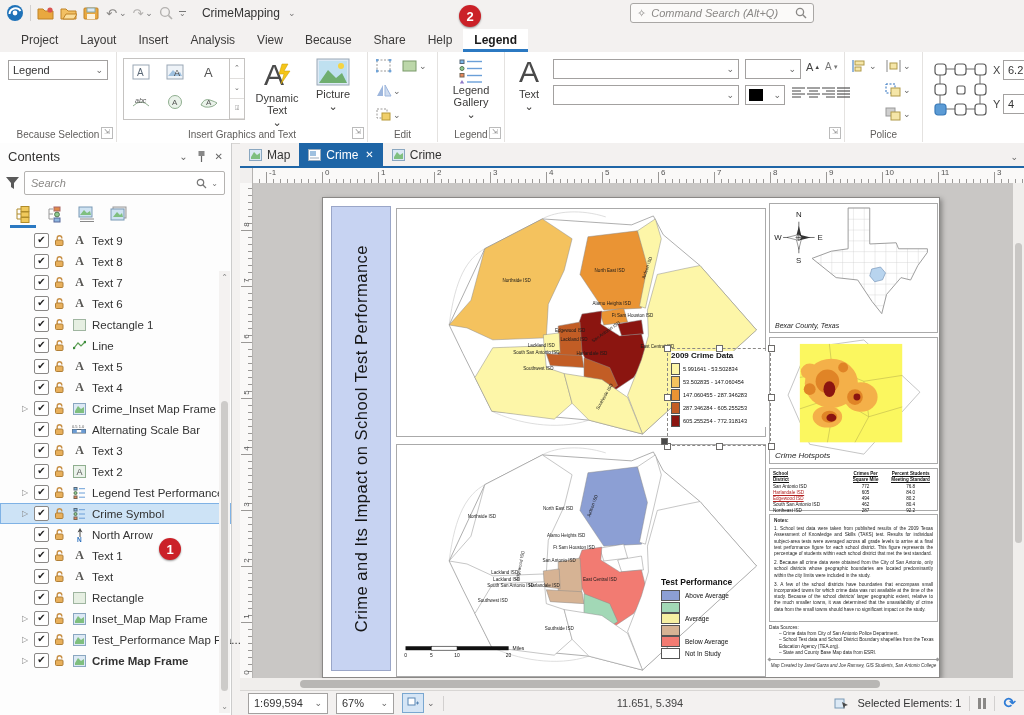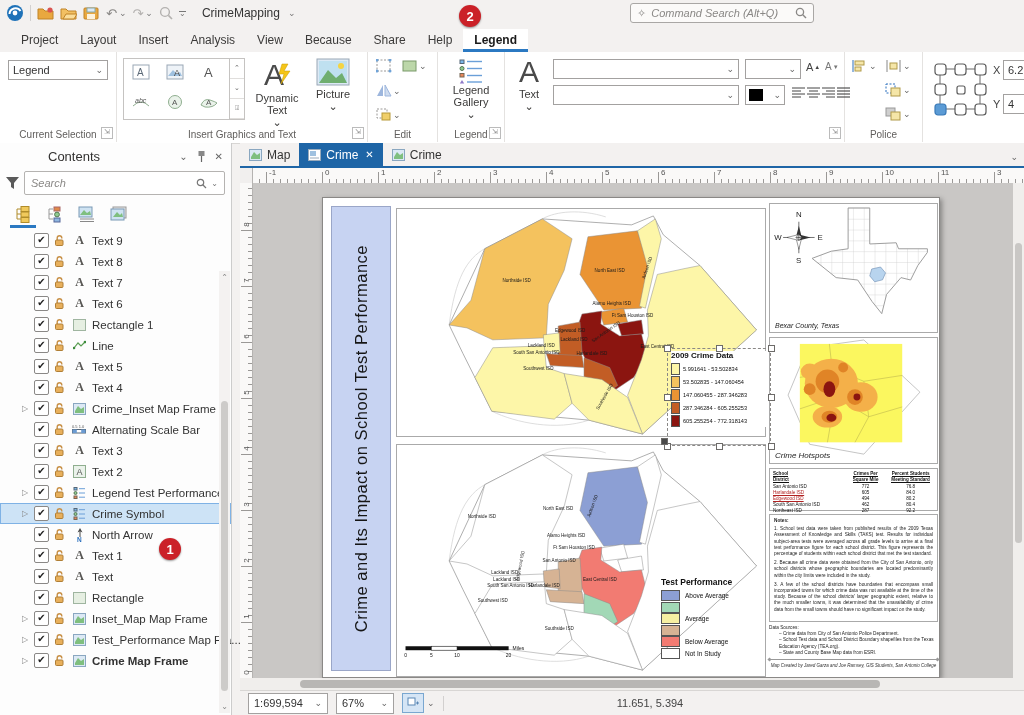--- a/index.html
+++ b/index.html
@@ -26,21 +26,21 @@
   .combo .cv{font-size:9px;color:#666;}
   .bigbtn{display:flex;flex-direction:column;align-items:center;font-size:11px;color:#3b3a39;text-align:center;line-height:12px;}
   .gallery{border:1px solid #c5c3c1;background:#fff;display:flex;}
   .gcell{width:34px;height:26px;display:flex;align-items:center;justify-content:center;}
   .gscroll{width:14px;border-left:1px solid #c5c3c1;display:flex;flex-direction:column;}
   .gscroll div{flex:1;font-size:7px;color:#666;text-align:center;border-bottom:1px solid #e0dedc;line-height:17px;}
   .minibtn{display:inline-flex;align-items:center;gap:1px;font-size:9px;color:#666;}
   .alni{width:15px;height:14px;display:inline-flex;align-items:center;justify-content:center;}
   
   #contents-pane{position:absolute;left:0;top:143px;width:232px;height:572px;background:#fdfdfd;border-right:1px solid #ccc;box-sizing:border-box;}
-  #cp-head{height:26px;display:flex;align-items:center;padding:0 8px;font-size:13px;color:#323130;margin-left:40px;}
+  #cp-head{height:26px;display:flex;align-items:center;padding:0 8px;font-size:13px;color:#323130;}
   #cp-head .sp{flex:1;}
   #cp-head span.hic{font-size:10px;color:#666;margin-left:9px;}
   #cp-search-row{display:flex;align-items:center;padding:2px 6px;gap:5px;}
   #cp-searchbox{flex:1;height:22px;border:1px solid #b5b3b1;border-radius:2px;background:#fff;display:flex;align-items:center;padding:0 6px;gap:4px;}
   #cp-searchbox .ph{flex:1;font-size:11px;font-style:italic;color:#8a8886;}
   #cp-tabs{display:flex;gap:6px;padding:6px 10px 2px;}
   .cpt{width:26px;height:22px;display:flex;align-items:center;justify-content:center;border-bottom:3px solid transparent;}
   .cpt.active{border-bottom:3px solid #2b79c2;}
   #do-title{font-size:12px;font-weight:bold;color:#323130;padding:8px 0 4px 12px;}
   .toc-row{position:relative;height:21px;display:flex;align-items:center;}
@@ -198,21 +198,21 @@
     </div>
   <div class="badge" id="badge2" style="left:459px;top:5px;">2</div>
 
   <div id="ribbon">
 
     <div class="rgroup" style="left:0;width:117px;">
       <div class="combo" style="position:absolute;left:8px;top:8px;width:100px;">
         <span>Legend</span>
           <span class="cv">⌄</span>
       </div>
-      <div class="glabel">Current Selection</div>
+      <div class="glabel">Because Selection</div>
       <div class="launcher">⇲</div>
     </div>
 
     <div class="rgroup" style="left:117px;width:251px;">
       <div class="gallery" style="position:absolute;left:6px;top:6px;width:120px;height:60px;">
         <div style="flex:1;display:flex;flex-wrap:wrap;">
           <span class="gcell">
               <svg width="18" height="16">
                 <rect x="1" y="1" width="16" height="14" fill="none" stroke="#9aa7b5"></rect>
                 <text x="5" y="12" font-size="10" fill="#5a6876">A</text>
@@ -1384,15 +1384,31 @@
           <svg width="12" height="12">
               <rect x="1" y="1" width="7" height="7" fill="#fff" stroke="#5a87b5"></rect>
               <line x1="9" y1="6" x2="12" y2="6" stroke="#5a87b5"></line>
               <line x1="10.5" y1="4.5" x2="10.5" y2="7.5" stroke="#5a87b5"></line>
             </svg>
         </span>
         <span style="font-size:9px;color:#666;">⌄</span>
       </span>
       <span class="sb-sep"></span>
       <span id="sb-coords">11.651, 5.394</span>
+      <div id="sb-right">
+        <span>
+          <svg width="15" height="13">
+              <rect x="1" y="2" width="9" height="9" fill="#dce9f5" stroke="#7a9ab5"></rect>
+              <path d="M8 5 l6 3 -3 1 -1 3 z" fill="#4a4a4a"></path>
+            </svg>
+        </span>
+        <span class="txt">Selected Elements: 1</span>
+        <span class="sb-sep"></span>
+        <span class="pausebar">
+            <i></i>
+            <i></i>
+          </span>
+        <span class="sb-sep"></span>
+        <span style="color:#2e7cd6;font-size:15px;font-weight:bold;">⟳</span>
+      </div>
     </div>
   </div>
 </div>
 
 </body></html>

